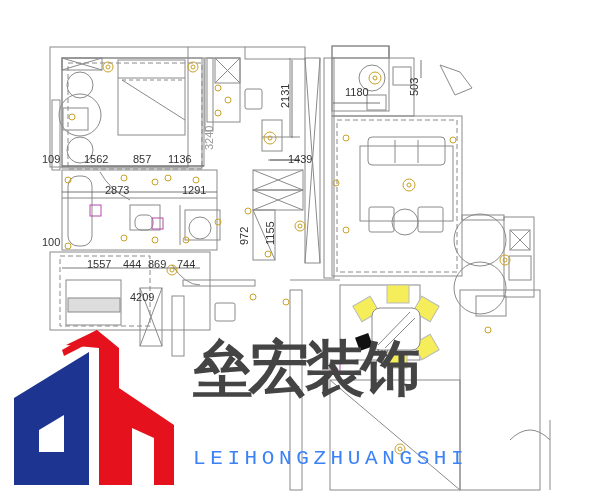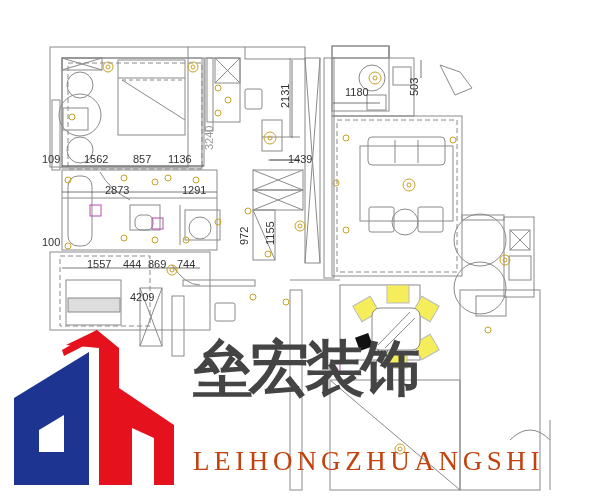--- a/index.html
+++ b/index.html
@@ -1,20 +1,20 @@
 <!DOCTYPE html>
 <html><head>
 <meta charset="utf-8">
 <style>
   html, body { margin:0; padding:0; background:#ffffff; }
   body { width:600px; height:497px; position:relative; overflow:hidden; font-family:"Liberation Sans", sans-serif; }
   #plan { position:absolute; left:0; top:0; width:600px; height:497px; }
   .dim { font-family:"Liberation Sans Narrow","Liberation Sans", sans-serif; font-size:11px; fill:#333; }
   .logo-cn { position:absolute; left:193px; top:338px; font-family:"DejaVu Sans", sans-serif; font-weight:bold; font-size:60px; letter-spacing:-4px; color:#444444; line-height:1; white-space:nowrap; }
-  .logo-en { position:absolute; left:193px; top:448px; font-family:Liberation Serif, serif; font-size:27px; letter-spacing:4.6px; color:#c2410c; line-height:1; white-space:nowrap; }
+  .logo-en { position:absolute; left:193px; top:448px; font-family:Liberation Mono, monospace; font-size:21px; letter-spacing:4.6px; color:#3b82f6; line-height:1; white-space:nowrap; }
   .logo-mark { position:absolute; left:14px; top:330px; width:160px; height:155px; }
 </style>
 </head>
 <body>
 
 <svg id="plan" viewBox="0 0 600 497" xmlns="http://www.w3.org/2000/svg">
   <g fill="none" stroke="#8a8a8a" stroke-width="1">
 
     <rect x="50" y="47" width="138" height="120"></rect>
     <rect x="62" y="58" width="140" height="110"></rect>

